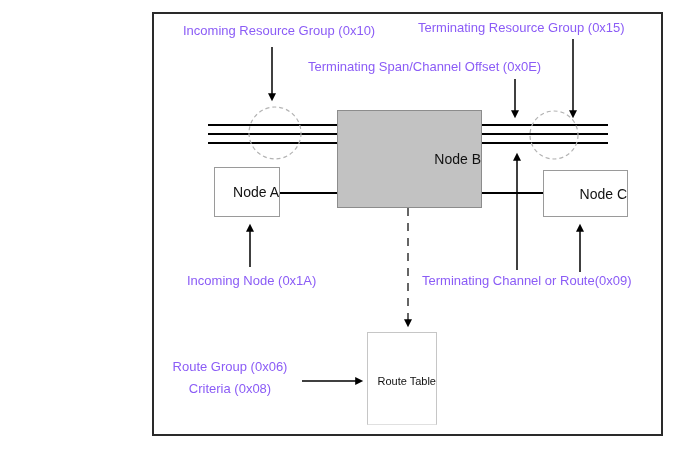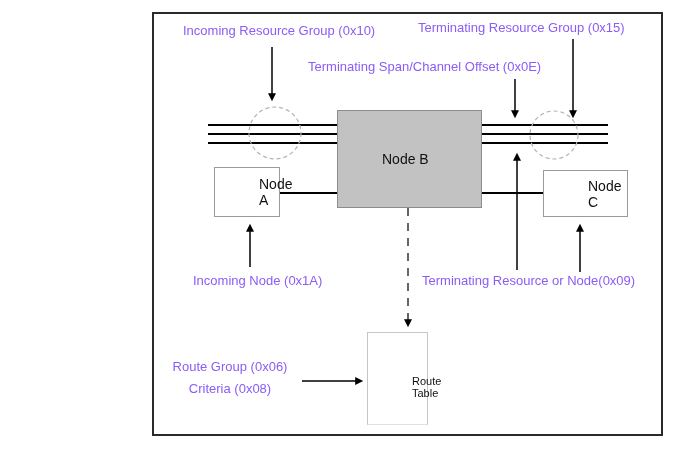--- a/index.html
+++ b/index.html
@@ -31,26 +31,25 @@
     font-size: 13px;
     line-height: 14px;
     white-space: nowrap;
     color: #8b5cf6;
   }
   .label.centered { text-align: center; white-space: normal; }
   .node-box {
     position: absolute;
     display: flex;
     align-items: center;
-    justify-content: flex-start;
+    justify-content: flex-end;
     font-size: 14px;
     color: #111;
     background: #ffffff;
     border: 1px solid #9a9a9a;
-    padding-left: 44px;
   }
   .node-box.gray {
     background: #c2c2c2;
     border: 1px solid #8c8c8c;
   }
   .node-box.light {
     border: 1px solid #c6c6c6;
     border-bottom: 1px solid #e0e0e0;
     font-size: 11px;
     align-items: flex-start;
@@ -105,31 +104,31 @@
   </div>
 
   <div class="node-box gray" style="left:337px; top:110px; width:145px; height:98px;">
     <span>Node B</span>
   </div>
 
   <div class="node-box" style="left:543px; top:170px; width:85px; height:47px;">
     <span>Node C</span>
   </div>
 
-  <div class="node-box light" style="left:367px; top:332px; width:61px; height:93px;">
+  <div class="node-box light" style="left:367px; top:332px; width:70px; height:93px;">
     <span class="inner-label">Route Table</span>
   </div>
 
   <div class="label" style="left:183px; top:24px;">Incoming Resource Group (0x10)</div>
 
   <div class="label" style="left:418px; top:21px;">Terminating Resource Group (0x15)</div>
 
   <div class="label" style="left:308px; top:60px;">Terminating Span/Channel Offset (0x0E)</div>
 
-  <div class="label" style="left:193px; top:274px;text-align:right;">Incoming Node (0x1A)</div>
+  <div class="label" style="left:187px; top:274px;text-align:right;">Incoming Node (0x1A)</div>
 
-  <div class="label" style="left:422px; top:274px;">Terminating Resource or Node(0x09)</div>
+  <div class="label" style="left:422px; top:274px;">Terminating Channel or Route(0x09)</div>
 
   <div class="label centered" style="left:167px; top:360px; width:126px;">Route Group (0x06)</div>
 
   <div class="label centered" style="left:167px; top:382px; width:126px;">Criteria (0x08)</div>
 
 </div>
 
 </body></html>

